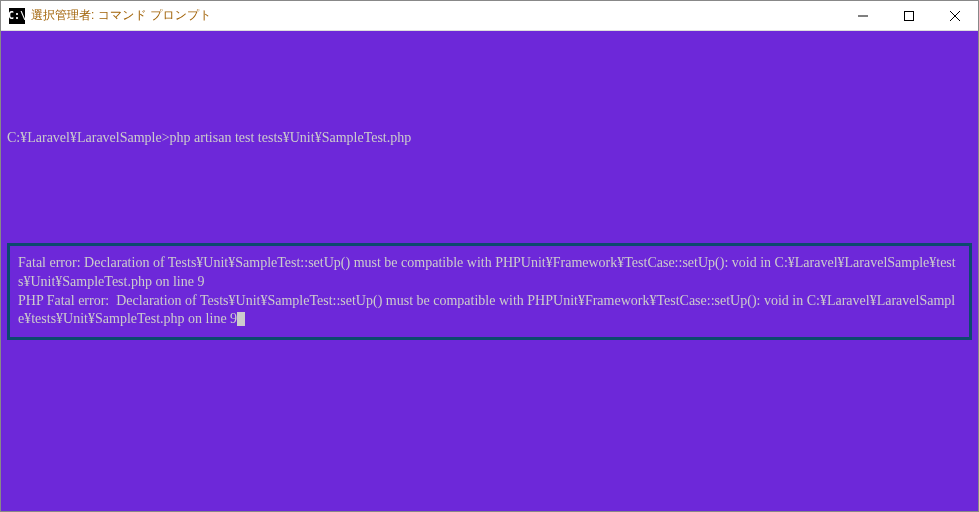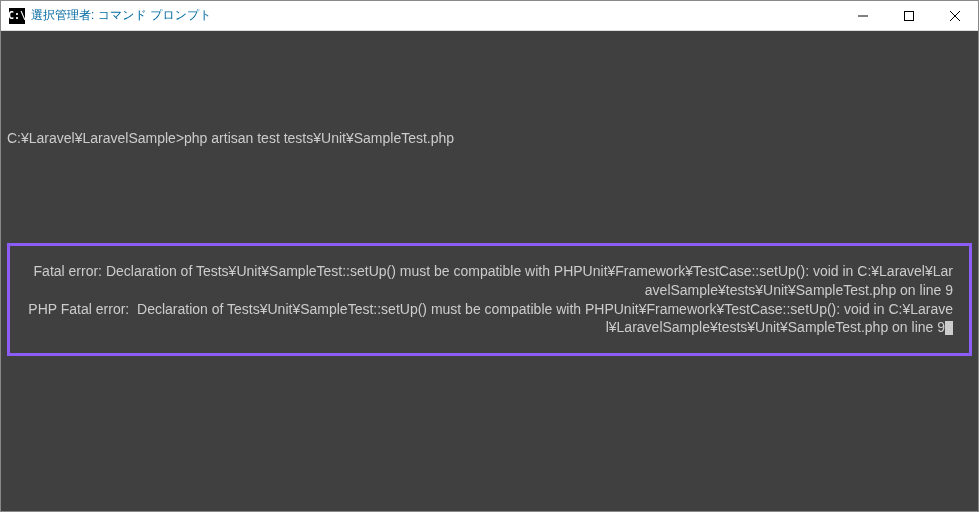--- a/index.html
+++ b/index.html
@@ -42,59 +42,58 @@
       justify-content: center;
       font-size: 10px;
       font-weight: bold;
       background: #000;
       color: #fff;
       font-family: monospace;
     }
     .title-text {
       font-size: 12px;
       font-family: "Meiryo UI", "MS Gothic", sans-serif;
-      color: #0369a1;
+      color: #a16207;
     }
     .titlebar-controls {
       display: flex;
       height: 100%;
     }
     .control-btn {
       width: 46px;
       height: 100%;
       display: flex;
       align-items: center;
       justify-content: center;
       cursor: pointer;
     }
     .control-btn svg {
       width: 10px;
       height: 10px;
     }
     .terminal {
       flex: 1;
-      background: #404040;
+      background: #6d28d9;
       color: #cccccc;
-      font-family: Liberation Sans, sans-serif;
+      font-family: Liberation Serif, serif;
       font-size: 14px;
       padding: 4px 6px;
       line-height: 1.35;
       overflow: hidden;
       white-space: pre-wrap;
       word-break: break-all;
       position: relative;
     }
     .terminal-line {
       display: block;
     }
     .highlight-box {
-      border: 3px solid #8b5cf6;
-      padding: 16px;
+      border: 3px solid #0c4a6e;
+      padding: 8px;
       display: block;
-      text-align: right;
     }
     .cursor {
       display: inline-block;
       width: 8px;
       height: 14px;
       background: #cccccc;
       vertical-align: text-bottom;
       margin-left: 0;
     }
     .blank-line {

